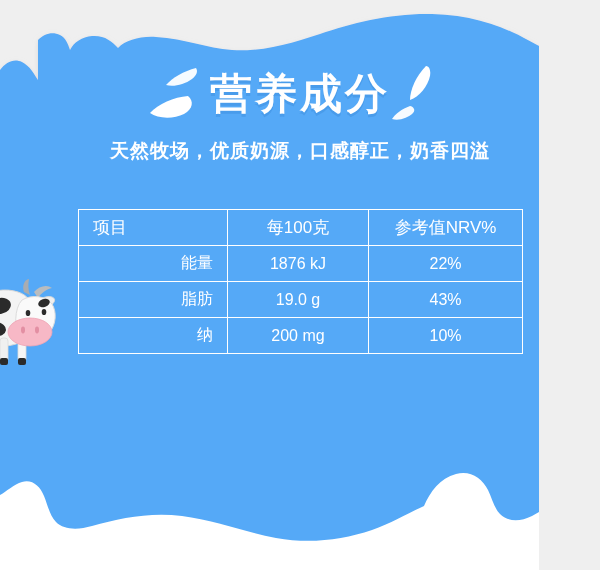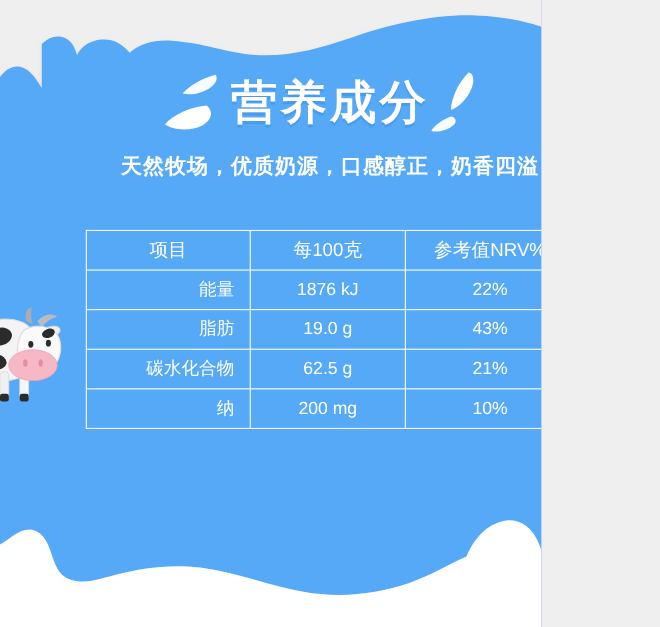--- a/index.html
+++ b/index.html
@@ -9,21 +9,21 @@
   body {
     width: 600px;
     height: 570px;
     font-family: "Liberation Sans", "DejaVu Sans", sans-serif;
     background: #efefef;
     overflow: hidden;
   }
 
   #poster {
     position: relative;
-    width: 492px;
+    width: 539px;
     height: 570px;
     background: #8b5cf6;
     overflow: hidden;
   }
 
   
   .bg-svg {
     position: absolute;
     left: 0;
     top: 0;
@@ -101,21 +101,21 @@
     white-space: nowrap;
   }
 
   table.nutrition tr td:nth-child(1) { width: 149px; text-align: right; }
   table.nutrition tr td:nth-child(2) { width: 141px; text-align: center; }
   table.nutrition tr td:nth-child(3) { width: 154px; text-align: center; }
 
   table.nutrition tr.header-row td {
     font-size: 17px;
   }
-  table.nutrition tr.header-row td:nth-child(1) { text-align: center; }
+  table.nutrition tr.header-row td:nth-child(1) { text-align: left; }
 
   
   .cow {
     position: absolute;
     left: -6px;
     top: 272px;
     width: 66px;
     height: 108px;
     z-index: 7;
   }
@@ -207,25 +207,20 @@
           <td>22%</td>
         </tr>
 
 
         <tr>
           <td>脂肪</td>
           <td>19.0 g</td>
           <td>43%</td>
         </tr>
 
-        <tr>
-          <td>碳水化合物</td>
-          <td>62.5 g</td>
-          <td>21%</td>
-        </tr>
 
         <tr>
           <td>纳</td>
           <td>200 mg</td>
           <td>10%</td>
         </tr>
       </tbody>
     </table>
   </div>
 

